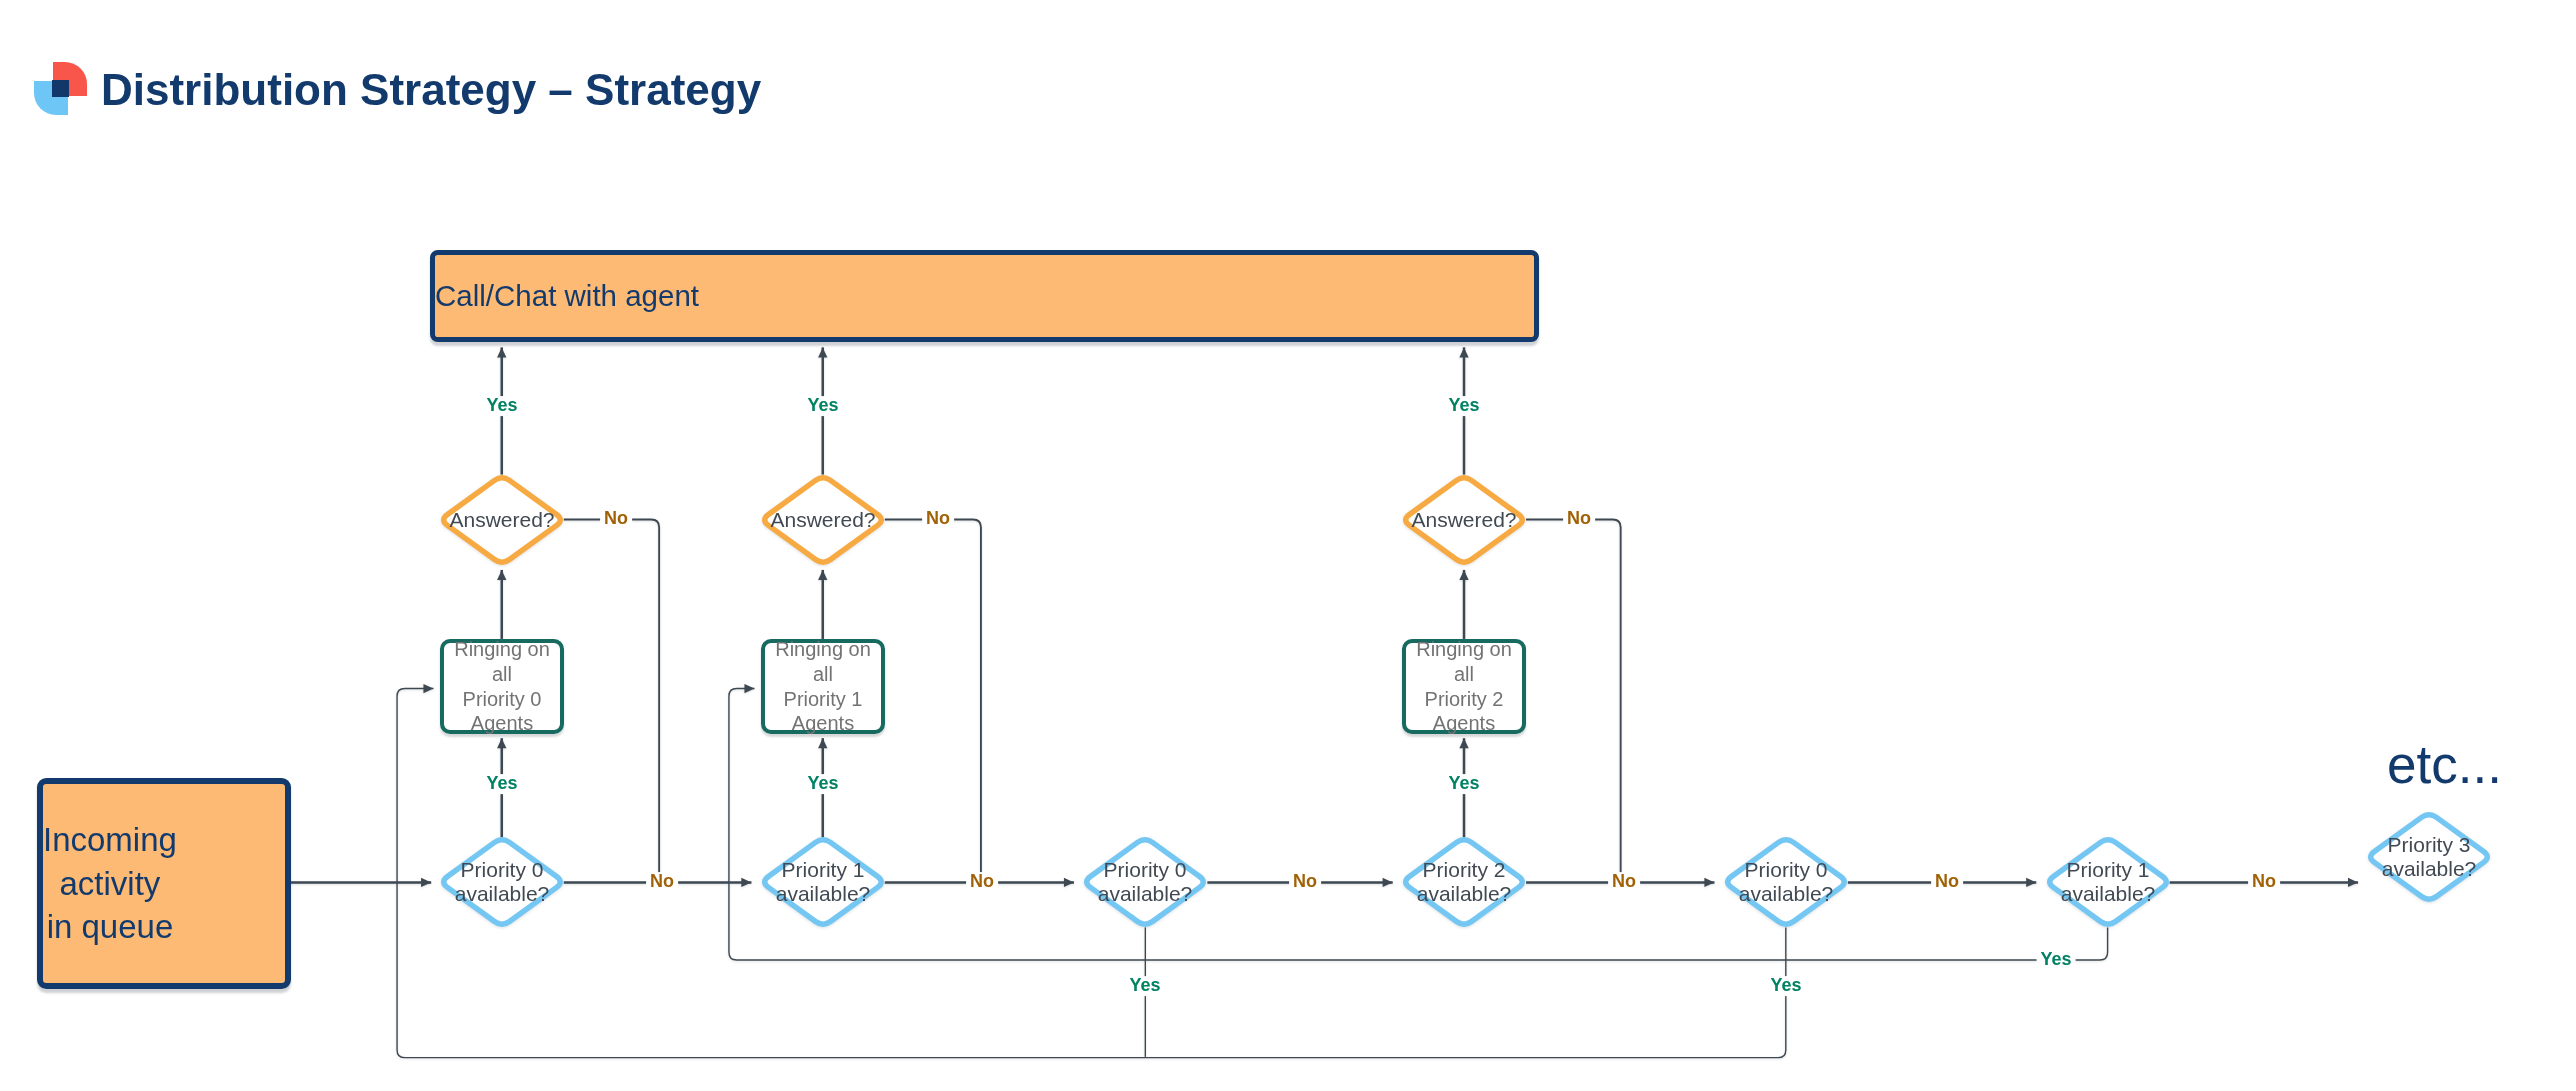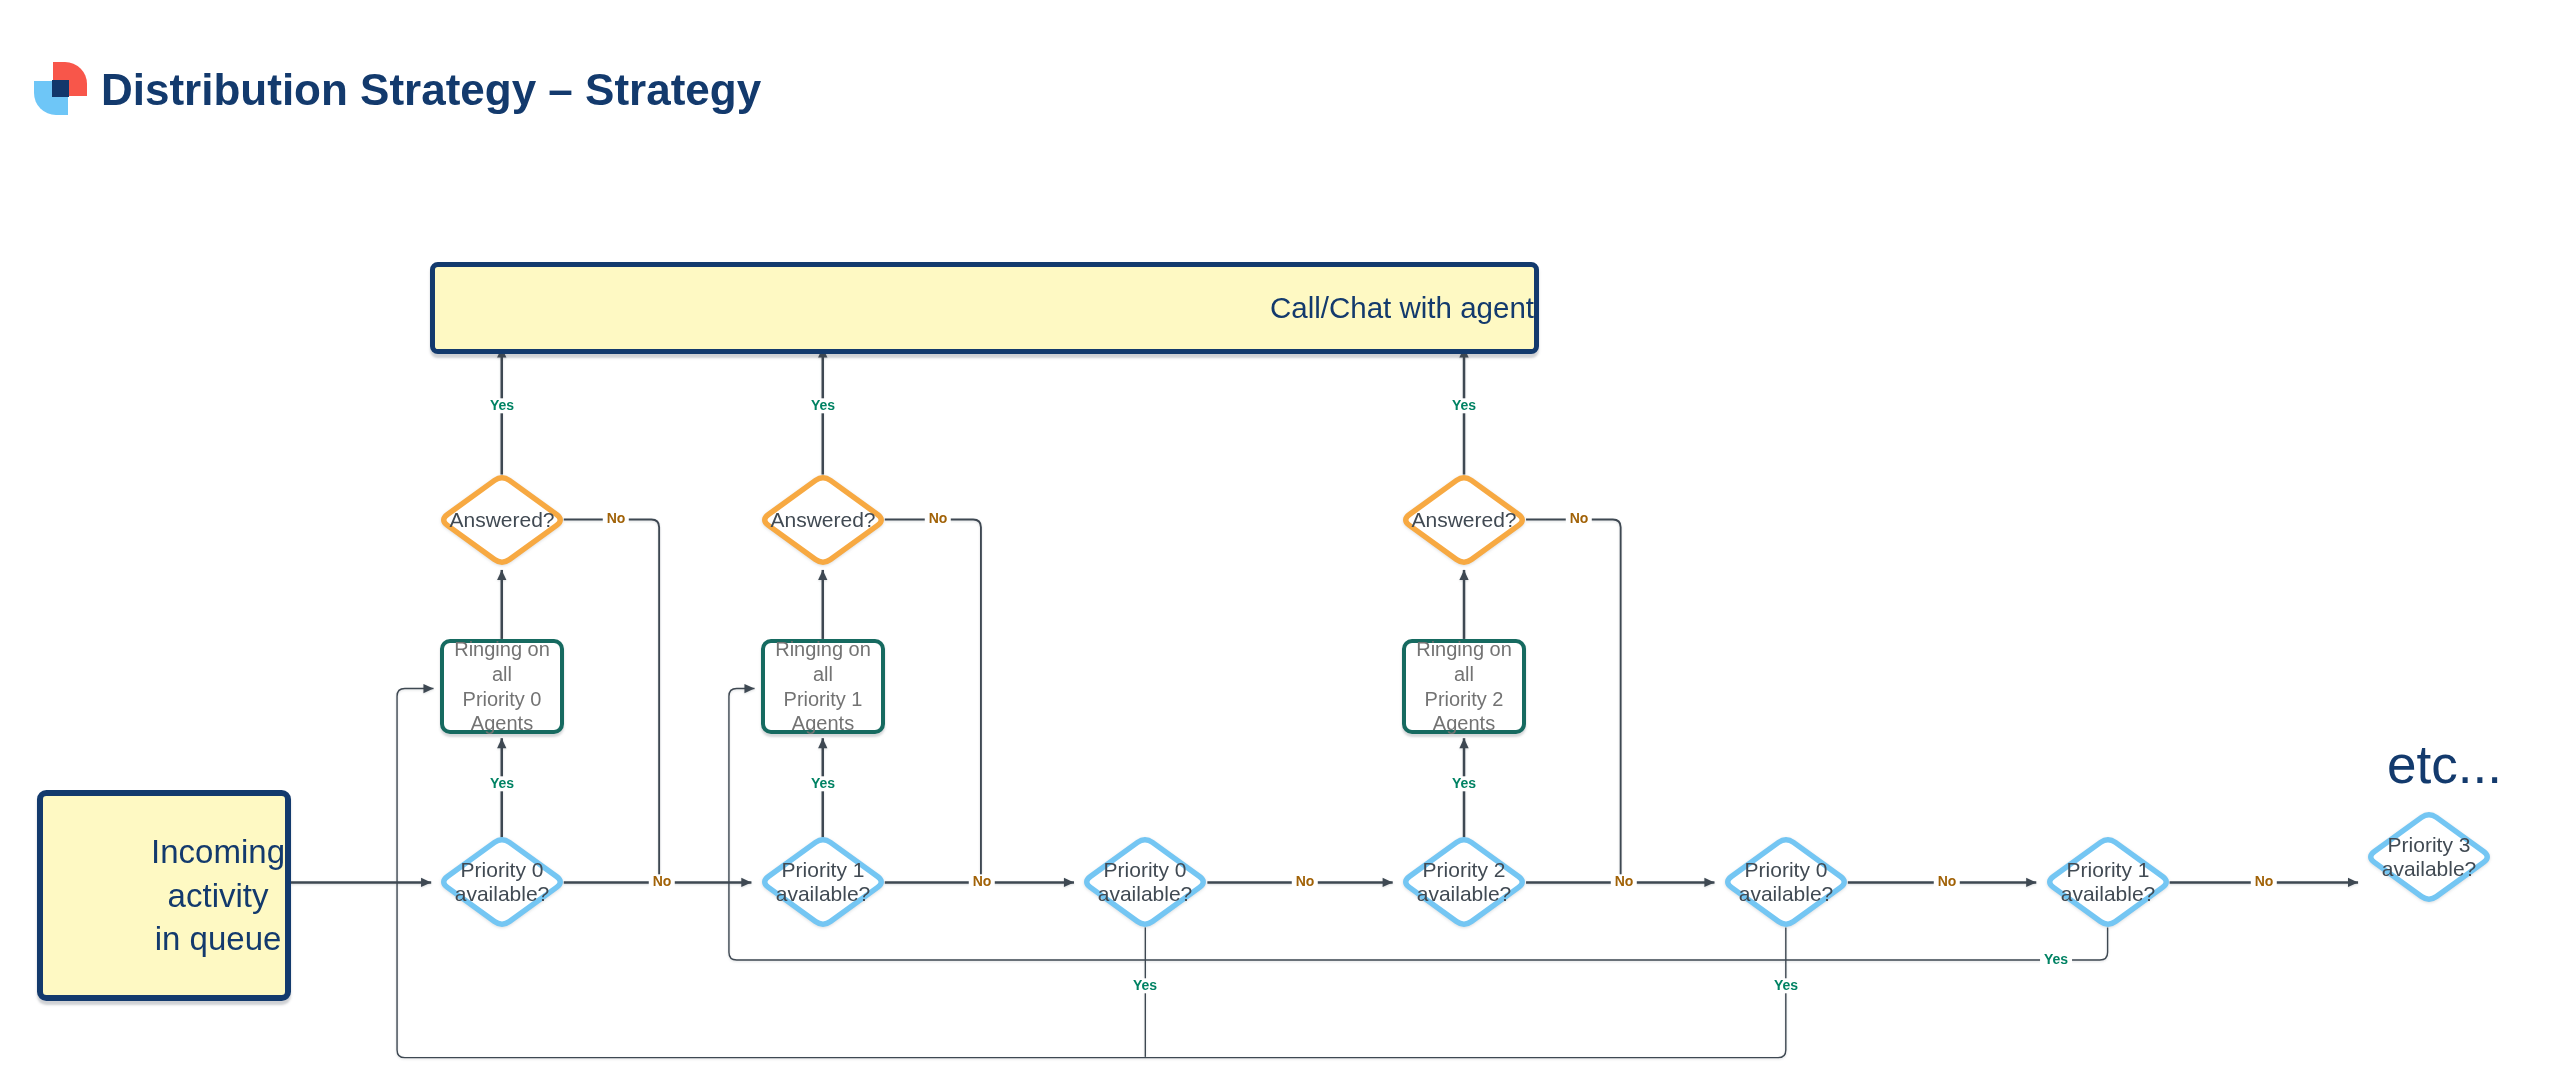--- a/index.html
+++ b/index.html
@@ -20,35 +20,35 @@
   .w-rail{stroke:#3e4852;stroke-width:1.8px;fill:none;}
 
   
   .node{position:absolute;display:flex;align-items:center;justify-content:center;text-align:center;color:#414a53;}
   .node svg{position:absolute;inset:0;overflow:visible;filter:drop-shadow(0 1.6px 1.6px rgba(62,72,82,.18));}
   .node .dlabel{position:relative;z-index:2;white-space:pre-line;line-height:1.16;}
   .d-orange{fill:#ffffff;stroke:#f7a942;stroke-width:7px;stroke-linejoin:round;}
   .d-blue{fill:#ffffff;stroke:#74c6f3;stroke-width:7px;stroke-linejoin:round;}
   .diamond{width:124px;height:90px;font-size:21px;}
 
-  .tbox{position:absolute;background:#fef9c3;border:5.4px solid #133a6d;border-radius:7.8px;
-        display:flex;align-items:center;justify-content:flex-end;text-align:center;
-        color:#133a6d;box-shadow:0 3.1px 2.3px rgba(62,72,82,.25);box-sizing:border-box;margin-top:12px;}
+  .tbox{position:absolute;background:#fdba74;border:5.4px solid #133a6d;border-radius:7.8px;
+        display:flex;align-items:center;justify-content:flex-start;text-align:center;
+        color:#133a6d;box-shadow:0 3.1px 2.3px rgba(62,72,82,.25);box-sizing:border-box;}
   .terminal{left:430px;top:250px;width:1109px;height:92px;font-size:29.5px;}
   .incoming{left:37px;top:778px;width:254px;height:211px;font-size:33px;line-height:1.32;border-width:6.2px;border-radius:9.3px;white-space:pre-line;}
 
   .rbox{position:absolute;background:#fff;border:4.7px solid #166a60;border-radius:10px;
         display:flex;align-items:center;justify-content:center;text-align:center;
         color:#737373;font-size:20px;line-height:1.24;white-space:pre-line;
         box-shadow:0 2.3px 2.3px rgba(62,72,82,.22);box-sizing:border-box;
         width:124px;height:95px;}
 
   
   .elabel{position:absolute;transform:translate(-50%,-50%);background:#ffffff;
-          padding:0 3.9px;font-size:14px;font-weight:bold;z-index:3;line-height:1.1;}
+          padding:0 3.9px;font-size:18px;font-weight:bold;z-index:3;line-height:1.1;}
   .elabel.yes{color:#008263;}
   .elabel.no{color:#a16207;}
 
   .etc{position:absolute;left:2387px;top:734px;color:#133a6d;font-size:53px;}
 </style>
 </head>
 <body>
 
 <div class="canvas">
 

